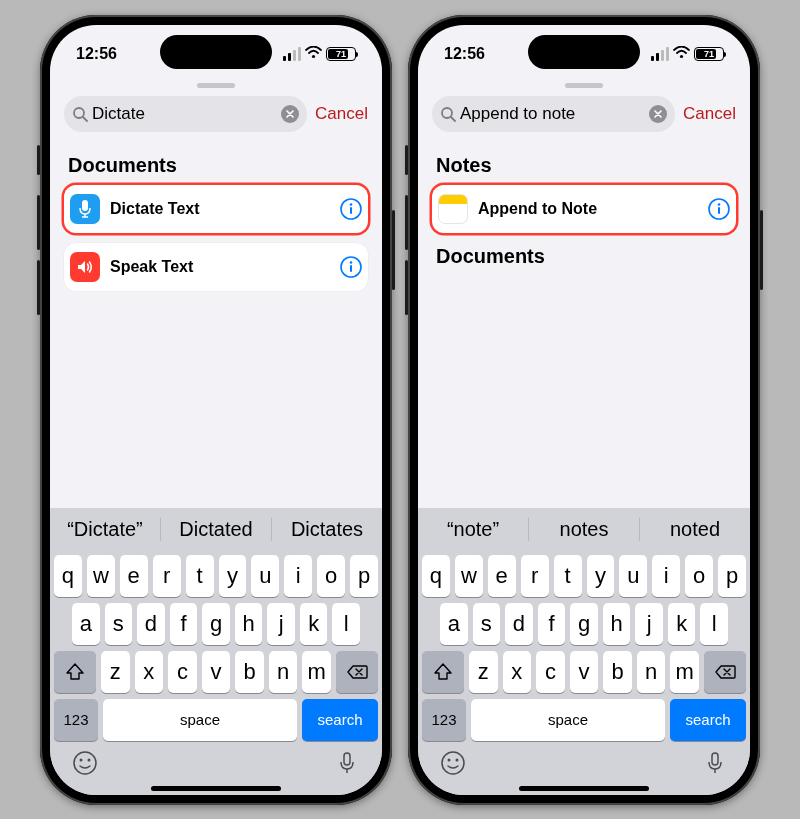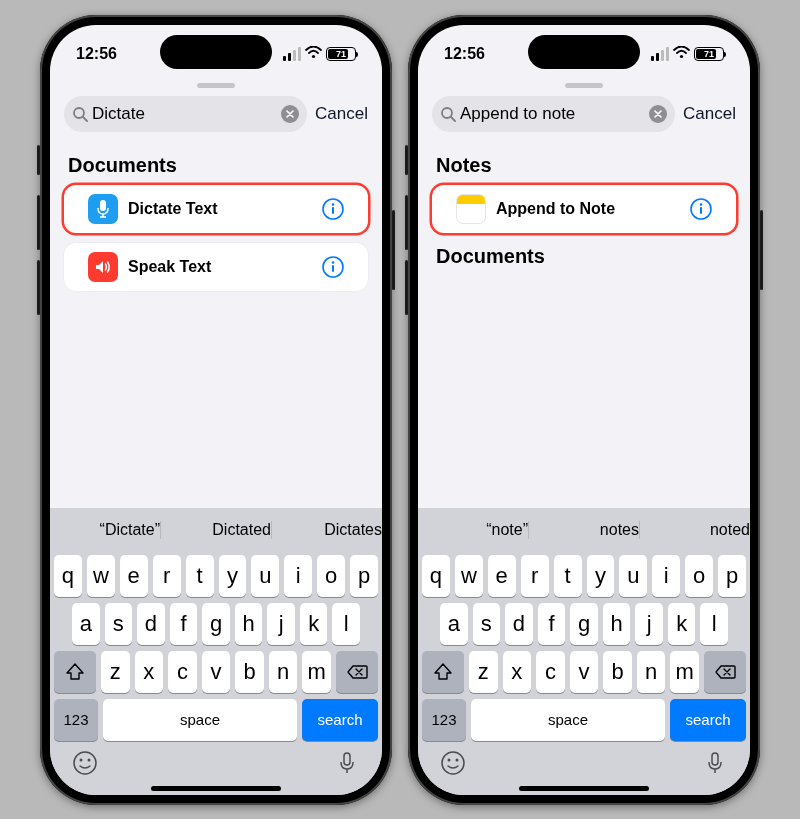--- a/index.html
+++ b/index.html
@@ -42,39 +42,39 @@
   .sheet-handle { width: 38px; height: 5px; background: #c6c6c8; border-radius: 3px; margin: 6px auto 4px; }
 
   .searchbar-row { display: flex; align-items: center; gap: 8px; padding: 4px 14px 10px; }
   .searchbar {
     flex: 1; background: #e3e3e8; border-radius: 18px; height: 36px;
     display: flex; align-items: center; padding: 0 8px; gap: 4px;
   }
   .searchbar svg.mag { width: 16px; height: 16px; }
   .searchbar .query { flex:1; font-size: 17px; color: #000; border:none; background:transparent; outline:none;}
   .searchbar .clear { width: 18px; height: 18px; border-radius: 50%; background: #8e8e93; display:flex; align-items:center; justify-content:center; }
-  .cancel { color: #0f172a; font-size: 17px; }
+  .cancel { color: #b91c1c; font-size: 17px; }
 
   .content { flex: 1; overflow: hidden; padding: 0 14px; }
   .section-title { font-size: 20px; font-weight: 700; color:#000; margin: 12px 4px 8px; }
 
   .card {
     background: #fff; border-radius: 12px; height: 48px;
-    display: flex; align-items: center; padding: 0 24px; gap: 10px; margin-bottom: 10px;
+    display: flex; align-items: center; padding: 0 6px; gap: 10px; margin-bottom: 10px;
     box-shadow: 0 0 0 0.5px rgba(0,0,0,.05);
   }
   .card.hi { box-shadow: 0 0 0 2.5px #ff3b30; }
   .app-icon { width: 30px; height: 30px; border-radius: 7px; display:flex; align-items:center; justify-content:center; flex-shrink:0;}
   .card .label { flex:1; font-size: 16px; font-weight: 600; color:#000; }
   .info { width: 22px; height: 22px; }
 
   
   .kbd { background: #d1d3d9; padding-bottom: 4px; }
   .suggest { display:flex; height:44px; align-items:center;}
-  .suggest div { flex:1; text-align:right; font-size:16px; color:#000; border-right:1px solid #b5b8bf;}
+  .suggest div { flex:1; text-align:center; font-size:20px; color:#000; border-right:1px solid #b5b8bf;}
   .suggest div:last-child{border:none;}
   .krow { display:flex; gap:5px; padding: 3px 4px; justify-content:center; }
   .key { background:#fff; border-radius:5px; box-shadow: 0 1px 0 #898a8d; height:42px; flex:1; display:flex; align-items:center; justify-content:center; font-size:22px; color:#000;}
   .key.fn { background:#adb2bc; }
   .key.shift, .key.bksp { flex: 0 0 42px; }
   .row2 { padding-left: 22px; padding-right: 22px;}
   .row3 { }
   .key.num { flex:0 0 44px; font-size:15px;}
   .key.space { flex: 1; font-size:15px;text-align:center;}
   .key.search { flex:0 0 76px; background:#007aff; color:#fff; font-size:15px;}

